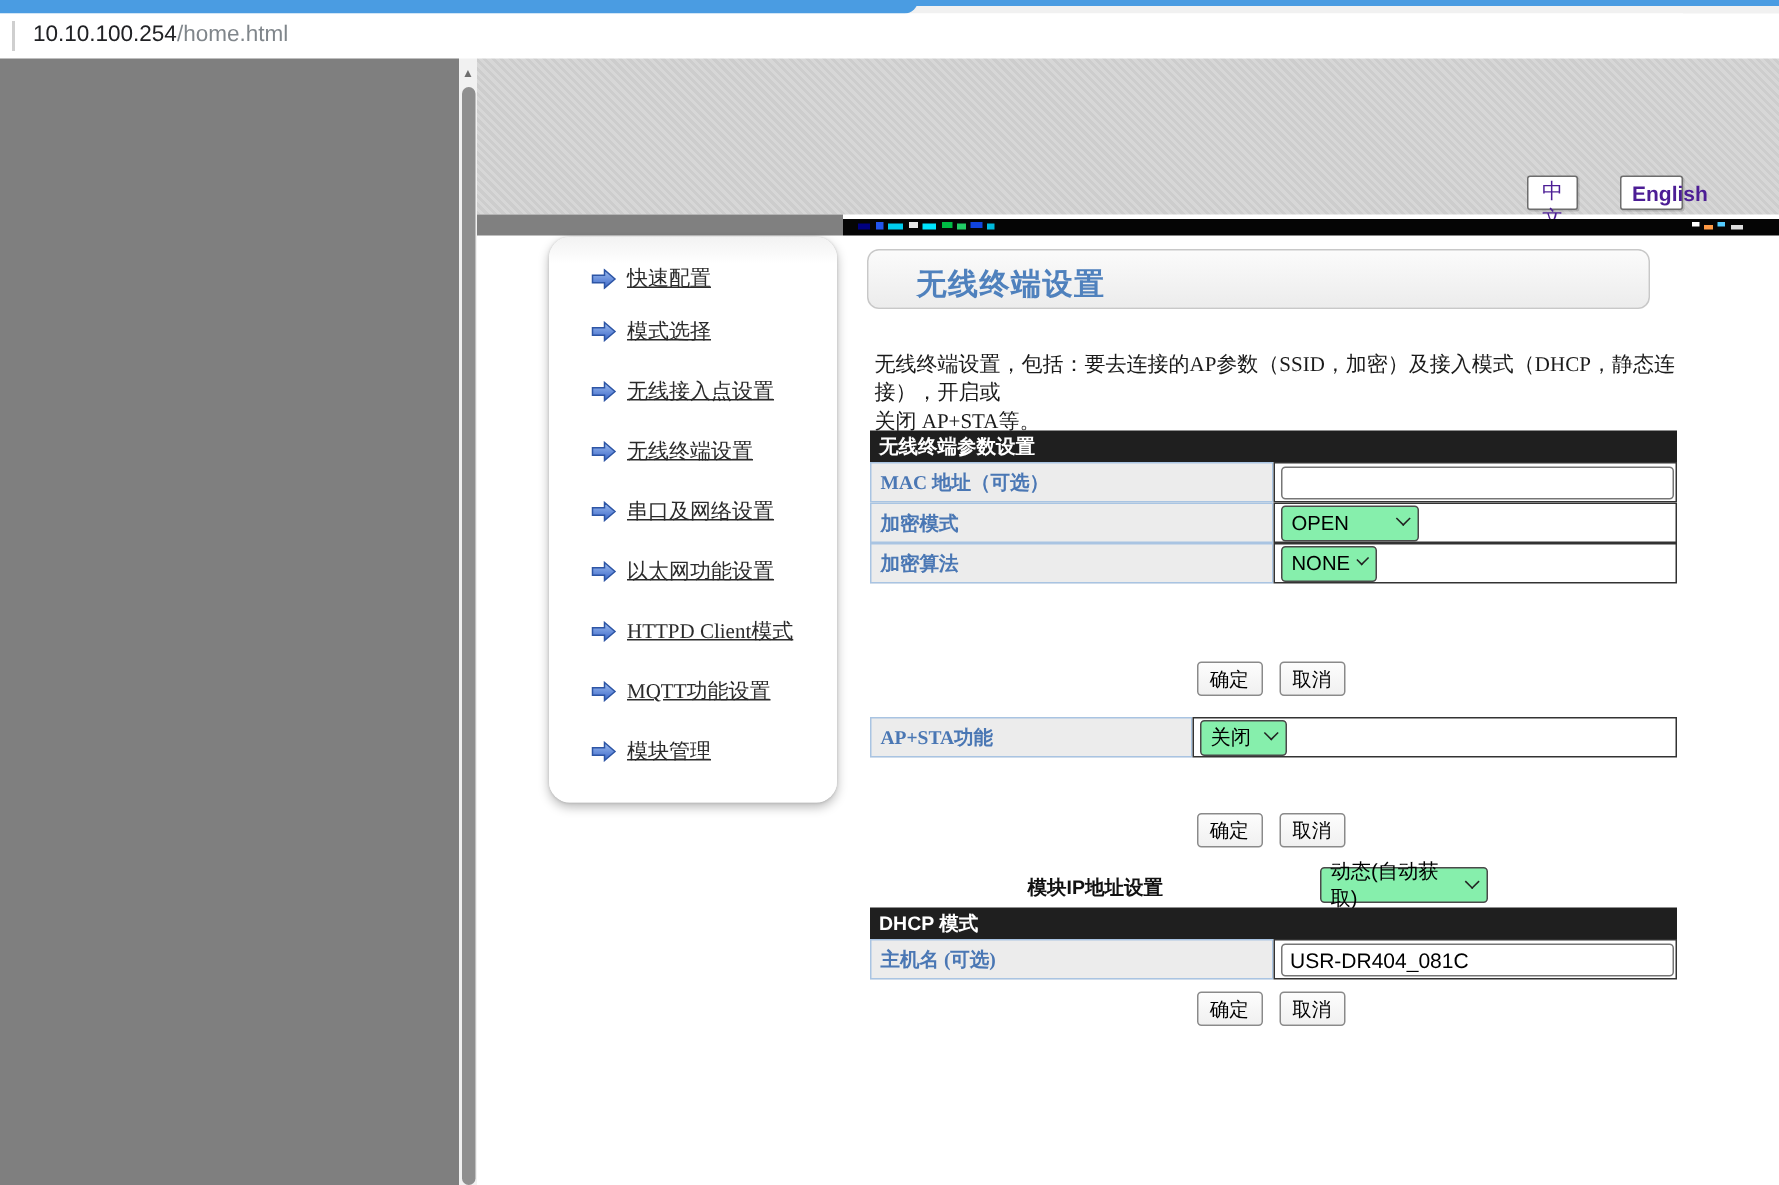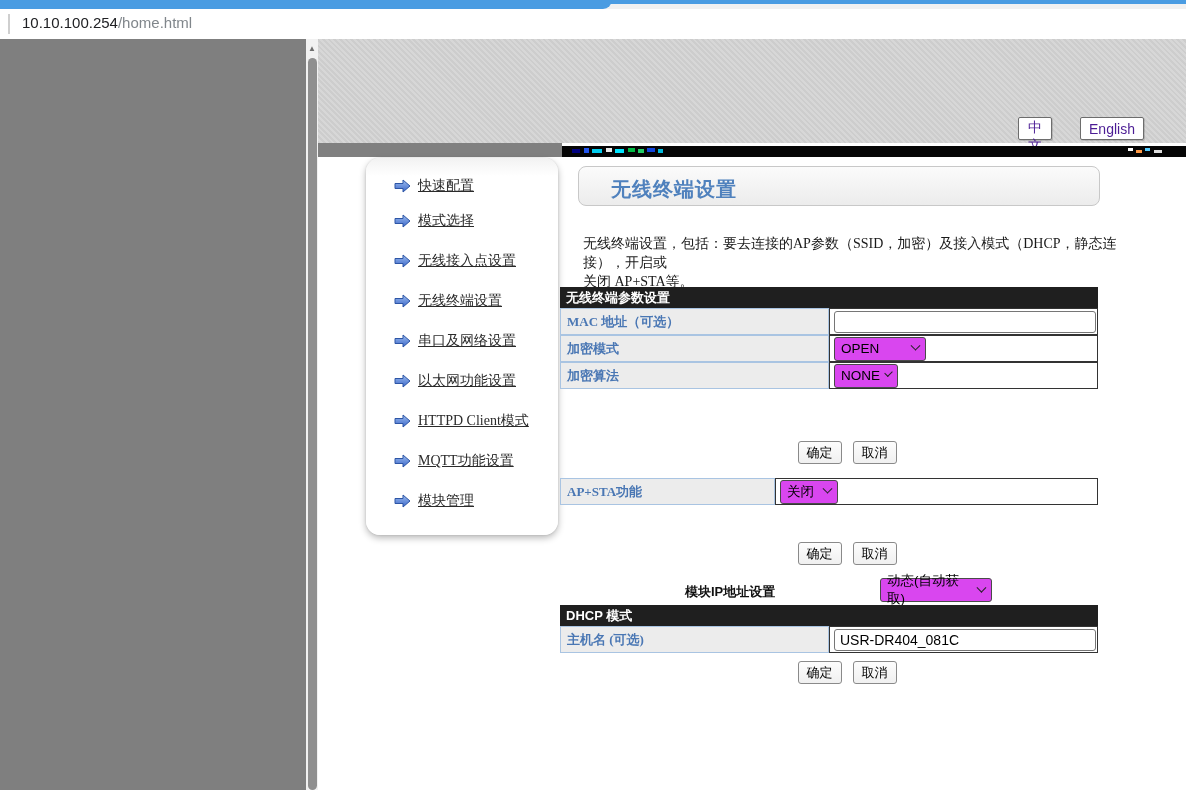--- a/index.html
+++ b/index.html
@@ -21,21 +21,21 @@
   .sb-arrow { position:absolute; left:0; top:4px; width:12px; height:12px; color:#6e6e6e; font-size:8px; text-align:center; line-height:12px; }
   .sb-thumb { position:absolute; left:1.5px; top:19px; width:9px; height:732px; background:#8f8f8f; border-radius:5px; }
 
   
   .banner { position:absolute; left:318px; top:39px; width:868px; height:104px;
             background:repeating-linear-gradient(45deg,#cdcdcd 0 2px,#d7d7d7 2px 4px); }
   .lang-btn { position:absolute; background:#ffffff; border:1px solid #6d6d6d; border-radius:2px;
               font-size:14px; color:#4c1d95; height:23px; padding:1px 7px; cursor:pointer;
               box-shadow:1px 1px 0 rgba(0,0,0,0.15); font-family:"Liberation Sans",sans-serif; }
   .zh-btn { left:1018px; top:117px; width:34px; }
-  .en-btn { left:1080px; top:117px; width:64px; }
+  .en-btn { left:1080px; top:117px; width:42px;font-weight:bold; }
 
   .gray-band { position:absolute; left:318px; top:143px; width:244px; height:14px; background:#808080; }
   .black-band { position:absolute; left:562px; top:146px; width:624px; height:11px; background:#050505; }
   .glitch { position:absolute; display:block; }
   .g1{left:10px;top:3px;width:8px;height:4px;background:#000080;}
   .g2{left:22px;top:2px;width:5px;height:5px;background:#2255ee;}
   .g3{left:30px;top:3px;width:10px;height:4px;background:#00ccee;}
   .g4{left:44px;top:2px;width:6px;height:4px;background:#e8e8e8;}
   .g5{left:53px;top:3px;width:9px;height:4px;background:#00e5ff;}
   .g6{left:66px;top:2px;width:7px;height:4px;background:#00bb44;}
@@ -56,38 +56,38 @@
   .nav-item a { font-family:"Liberation Serif",serif; font-size:14px; color:#2b2b2b; text-decoration:underline; white-space:nowrap; }
   .nav-ico { width:17px; height:14px; flex:0 0 17px; }
 
   
   .title-panel { position:absolute; left:578px; top:166px; width:522px; height:40px;
                  background:linear-gradient(180deg,#fbfbfb,#ececec); border:1px solid #c8c8c8; border-radius:8px; }
   .title-text { position:absolute; left:32px; top:9px; font-size:20px; font-weight:bold; color:#4f81bd; letter-spacing:1px; }
   .descr { position:absolute; left:583px; top:234px; width:540px; font-family:"Liberation Serif",serif;
            font-size:14px; color:#1a1a1a; line-height:19px; }
 
-  table.cfg { position:absolute; left:560px; border-collapse:separate; border-spacing:0; width:538px; table-layout:fixed; }
+  table.cfg { position:absolute; left:580px; border-collapse:separate; border-spacing:0; width:538px; table-layout:fixed; }
   .t1 { top:287px; } .t2 { top:478px; } .t3 { top:605px; }
   td.hdr { background:#1f1f1f; color:#fff; font-weight:bold; font-size:13px; height:21px; padding:0 6px;
            font-family:"Liberation Sans",sans-serif; }
   td.lbl { width:215px; background:#ececec; border:1px solid #a9c4e2; height:27px; padding:0 6px;
            color:#4a77b4; font-weight:bold; font-size:13px; font-family:"Liberation Serif",serif; }
   td.val { background:#fff; border:1px solid #333; height:27px; padding:0 4px; }
 
   input.txt { height:22px; border:1px solid #767676; border-radius:3px; padding:0 5px; font-size:14px;
               color:#000; font-family:"Liberation Sans",sans-serif; background:#fff; }
   .ssid-input { width:178px; }
   .mac-input, .host-input { width:262px; }
 
   .mini-btn { height:24px; border:1px solid #767676; border-radius:3px; background:linear-gradient(180deg,#f6f6f6,#dddddd);
               font-size:13px; color:#000; padding:0 8px; margin-left:8px; cursor:pointer; vertical-align:middle;
               font-family:"Liberation Sans",sans-serif; }
 
-  .select { display:inline-flex; align-items:center; justify-content:space-between; height:24px; background:#d946ef;
+  .select { display:inline-flex; align-items:center; justify-content:space-between; height:24px; background:#86efac;
             border:1px solid #4a4a4a; border-radius:3px; padding:0 6px; font-size:13.5px; color:#000; cursor:pointer;
             font-family:"Liberation Sans",sans-serif; }
   .chev { width:7px; height:7px; border-right:1.6px solid #222; border-bottom:1.6px solid #222;
           transform:rotate(45deg) translate(-2px,-2px); margin-left:6px; }
 
   .btn-row { position:absolute; left:578px; width:538px; display:flex; justify-content:center; gap:11px; }
   .b1 { top:441px; } .b2 { top:542px; } .b3 { top:661px; }
   .form-btn { width:44px; height:23px; border:1px solid #8a8a8a; border-radius:3px; font-size:13px; color:#000;
               background:linear-gradient(180deg,#fdfdfd,#f0f0f0); cursor:pointer; font-family:"Liberation Sans",sans-serif; }
 

